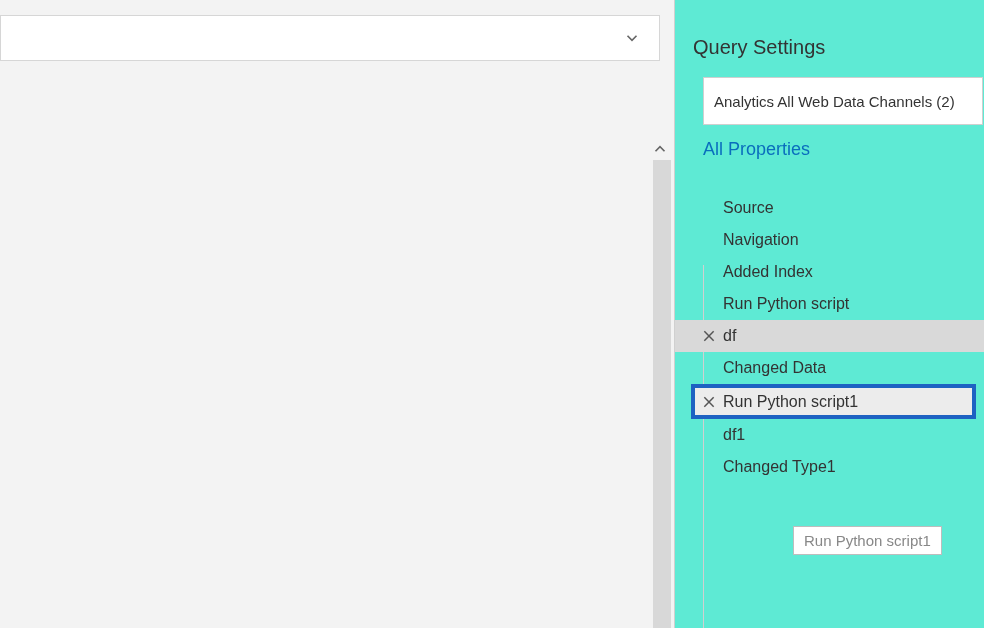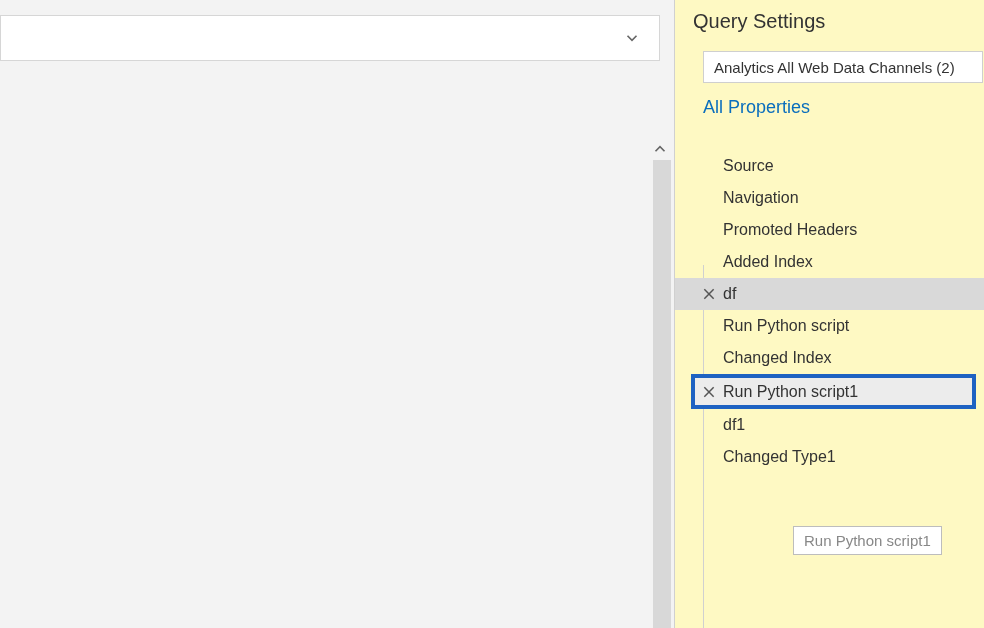--- a/index.html
+++ b/index.html
@@ -49,23 +49,23 @@
   .scroll-track {
     position: absolute;
     right: 3px;
     top: 160px;
     width: 18px;
     bottom: 0;
     background: #d8d8d8;
   }
   .right-pane {
     width: 310px;
-    background: #fef9c3;
+    background: #5eead4;
     border-left: 1px solid #d0d0d0;
-    padding-top: 10px;
+    padding-top: 36px;
     overflow: hidden;
     position: relative;
   }
   .panel-title {
     font-size: 20px;
     color: #333;
     padding: 0 18px 18px 18px;
     font-weight: 400;
   }
   .section-header {
@@ -86,21 +86,21 @@
     letter-spacing: 0.3px;
   }
   .field-label {
     font-size: 16px;
     color: #333;
     padding: 4px 18px 6px 28px;
   }
   .text-input {
     margin: 0 0 14px 28px;
     width: 280px;
-    height: 32px;
+    height: 48px;
     border: 1px solid #cfcfcf;
     background: #fff;
     font-size: 15px;
     padding: 0 10px;
     color: #333;
     font-family: inherit;
   }
   .link {
     display: block;
     color: #0a6ebd;
@@ -194,42 +194,39 @@
   <div class="steps-list">
 
     <div class="step-row">
       <span>Source</span>
     </div>
 
     <div class="step-row">
       <span>Navigation</span>
     </div>
 
-    <div class="step-row">
-      <span>Promoted Headers</span>
-    </div>
 
     <div class="step-row">
       <span>Added Index</span>
+    </div>
+
+    <div class="step-row">
+      <span>Run Python script</span>
     </div>
 
     <div class="step-row hovered">
       <svg class="svg-icon step-x" viewBox="0 0 24 24" fill="none" stroke="currentColor" stroke-width="2.2">
         <line x1="5" y1="5" x2="19" y2="19"></line>
         <line x1="19" y1="5" x2="5" y2="19"></line>
       </svg>
       <span>df</span>
     </div>
 
     <div class="step-row">
-      <span>Run Python script</span>
-    </div>
-
-    <div class="step-row">
-      <span>Changed Index</span>
+      <span>Changed Data</span>
     </div>
 
     <div class="step-row highlighted">
       <svg class="svg-icon step-x" viewBox="0 0 24 24" fill="none" stroke="currentColor" stroke-width="2.2">
         <line x1="5" y1="5" x2="19" y2="19"></line>
         <line x1="19" y1="5" x2="5" y2="19"></line>
       </svg>
       <span>Run Python script1</span>
     </div>
 

